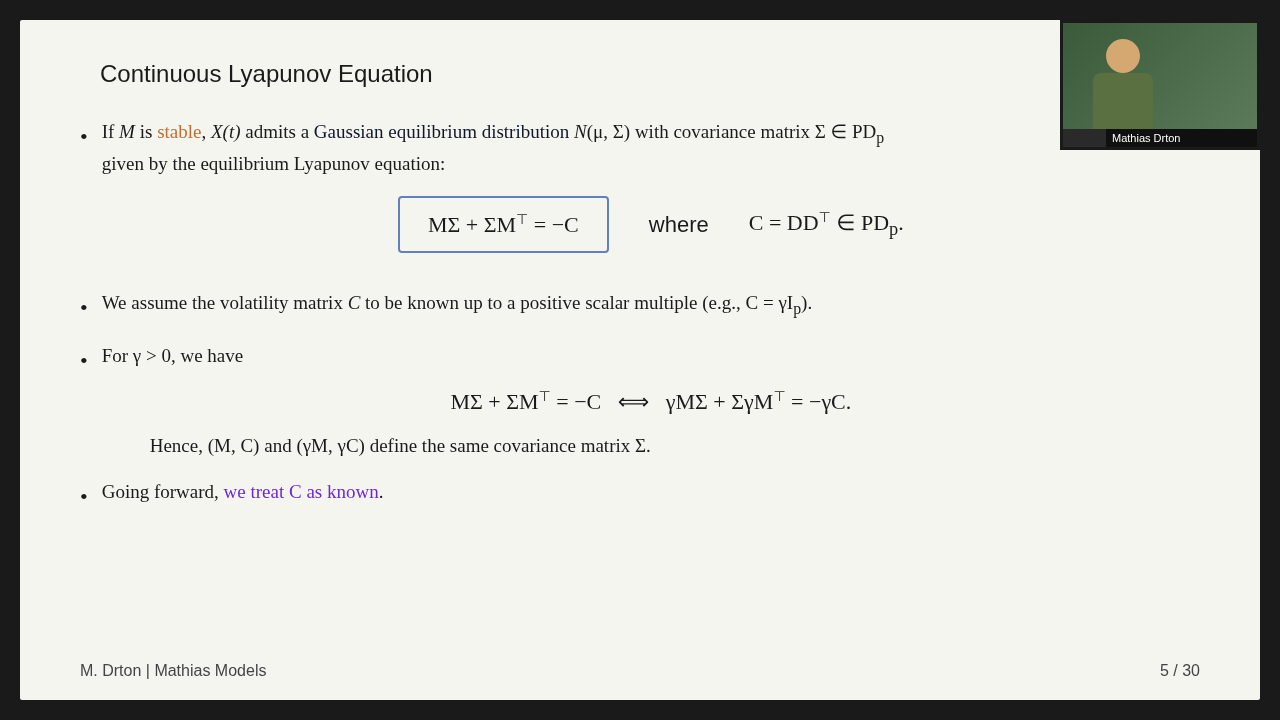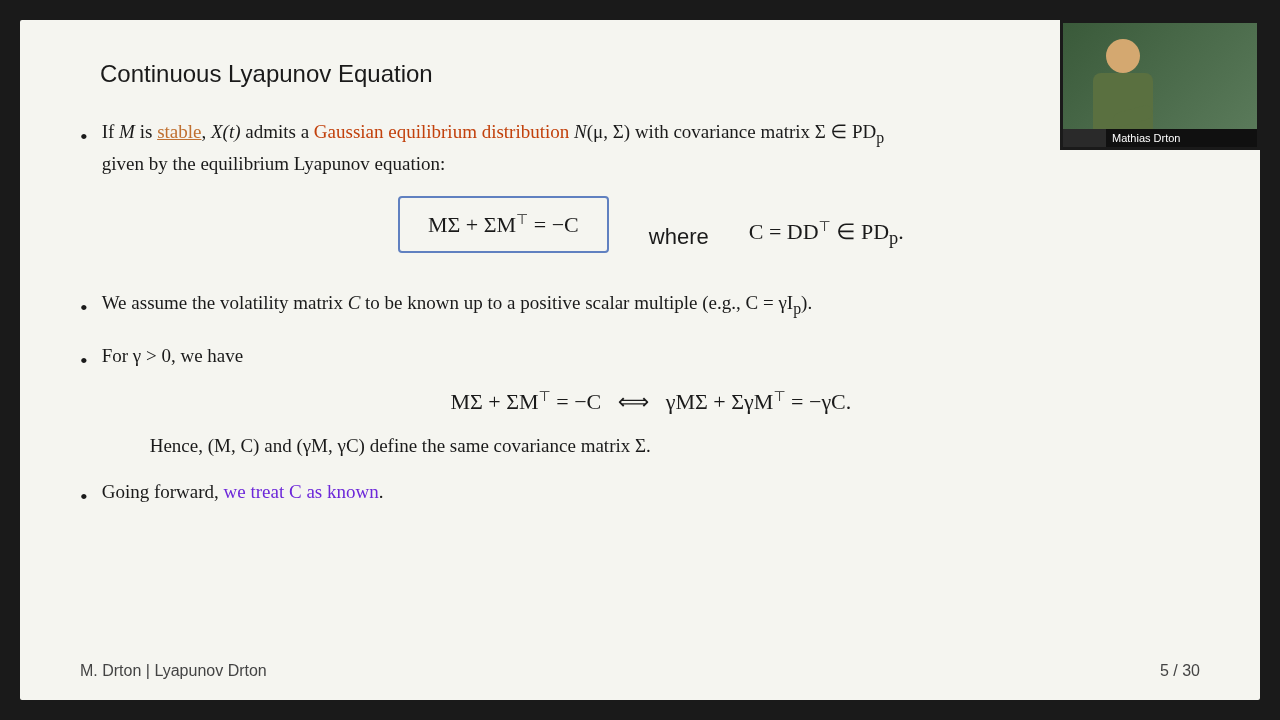--- a/index.html
+++ b/index.html
@@ -45,31 +45,30 @@
       font-size: 22px;
       margin-right: 14px;
       margin-top: 2px;
       flex-shrink: 0;
     }
     .bullet-content {
       flex: 1;
     }
     .stable-text {
       color: #c07030;
-      text-decoration: underline;
     }
     .gaussian-text {
-      color: #c2410c;
+      color: #0f172a;
     }
     .treat-text {
       color: #6d28d9;
     }
     .math-block {
       display: flex;
-      align-items: flex-end;
+      align-items: center;
       justify-content: center;
       margin: 18px 0 18px 0;
       gap: 40px;
     }
     .equation-box {
       border: 2px solid #6080c0;
       border-radius: 4px;
       padding: 10px 28px;
       font-size: 22px;
       font-family: 'Times New Roman', serif;
@@ -241,16 +240,16 @@
     <li class="bullet-item">
       <span class="bullet-dot">•</span>
       <div class="bullet-content">
         <span>Going forward, </span><span class="treat-text">we treat C as known</span><span>.</span>
       </div>
     </li>
 
   </ul>
 
   <div class="footer">
-    <span>M. Drton | Lyapunov Drton</span>
+    <span>M. Drton | Mathias Models</span>
     <span>5 / 30</span>
   </div>
 </div>
 
 </body></html>

